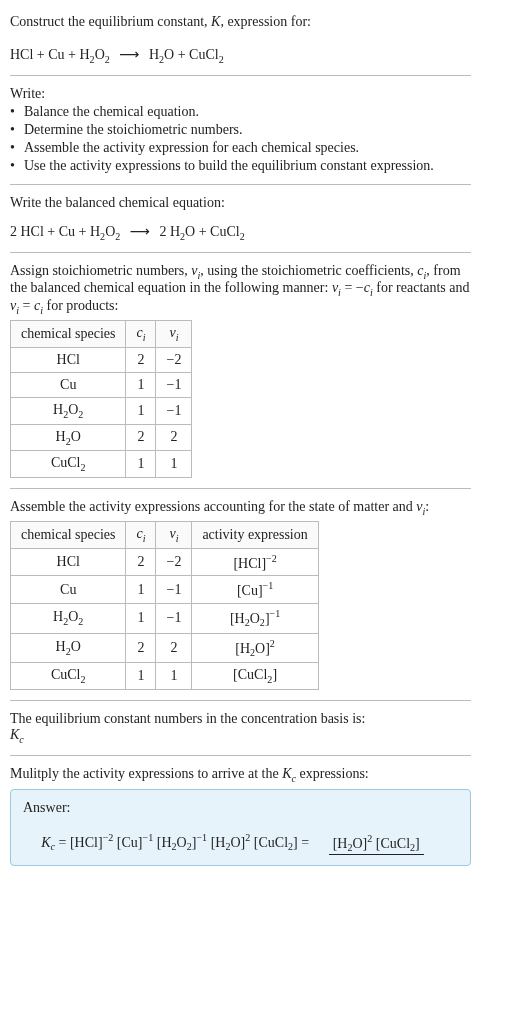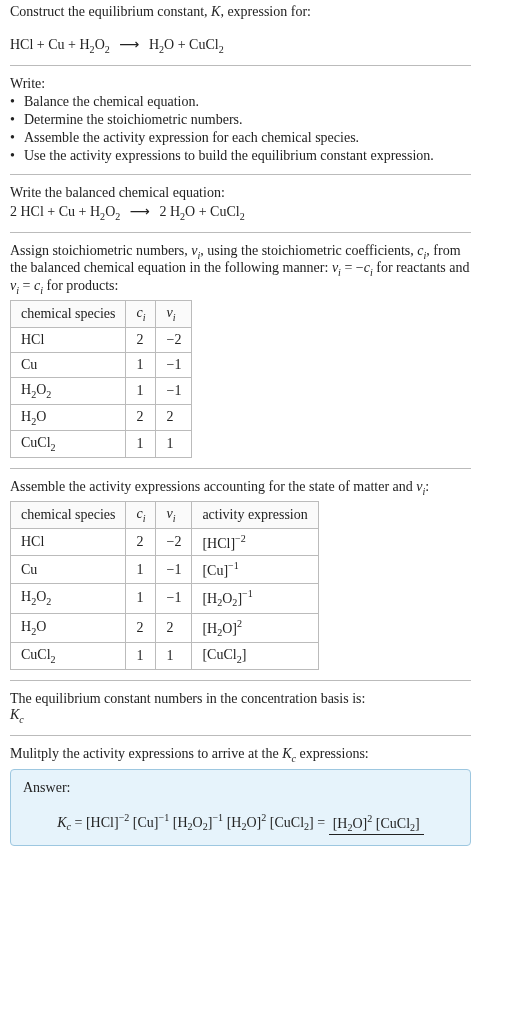--- a/index.html
+++ b/index.html
@@ -1,31 +1,31 @@
 <!DOCTYPE html>
 <html><head>
 <meta charset="utf-8">
 <style>
 html,body{margin:0;padding:0;font-family:Georgia,"Times New Roman",serif;font-size:14px;color:#222;background:#fff}
-.page{width:481px;padding:4px 10px;box-sizing:border-box}
+.page{width:481px;padding:14px 10px;box-sizing:border-box}
 .hr{border:0;border-top:1px solid #bbb;margin:10px 0}
 .sub{vertical-align:sub;font-size:72%}
 .sup{vertical-align:super;font-size:72%}
 .ital{font-style:italic}
 .arrow{padding:0 6px}
 .eq{display:inline-block;vertical-align:middle}
 .bullets{margin:2px 0}
 .bullet-row{display:flex;align-items:flex-start;margin:2px 0}
 .bullet-dot{width:14px}
 table.tbl{border-collapse:collapse;margin-top:4px}
-table.tbl th,table.tbl td{border:1px solid #bbb;padding:4px 10px;text-align:left;font-weight:normal}
+table.tbl th,table.tbl td{border:1px solid #bbb;padding:4px 10px;text-align:center;font-weight:normal}
 table.tbl th{background:#fafafa}
 .answer-box{background:#e6f3fb;border:1px solid #9dc7e0;border-radius:4px;padding:10px 12px;margin-top:6px}
 .answer-title{margin-bottom:16px}
-.frac{display:inline-block;vertical-align:middle;text-align:center;margin:0 0}
+.frac{display:inline-block;vertical-align:middle;text-align:center;margin:0 16px}
 .frac .num{display:block;border-bottom:1px solid #222;padding:0 4px}
 .frac .den{display:block;padding:0 4px}
 .kc-line{text-align:center;margin-top:4px}
 </style>
 </head>
 <body>
 
 <div class="page">
 
   <div>
@@ -58,21 +58,21 @@
           <span class="bullet-dot">•</span>
           <span>Use the activity expressions to build the equilibrium constant expression.</span>
         </div>
     </div>
   </div>
 
   <hr class="hr">
 
   <div>
     <div>Write the balanced chemical equation:</div>
-    <div class="eq" style="display:block;margin-top:2px">
+    <div class="eq" style="display:block;margin-top:12px">
       <span>2 HCl + Cu + H</span><span class="sub">2</span><span>O</span><span class="sub">2</span>
       <span class="arrow">⟶</span>
       <span>2 H</span><span class="sub">2</span><span>O + CuCl</span><span class="sub">2</span>
     </div>
   </div>
 
   <hr class="hr">
 
   <div>
     <span>Assign stoichiometric numbers, </span><span class="ital">ν</span><span class="sub ital">i</span><span>, using the stoichiometric coefficients, </span><span class="ital">c</span><span class="sub ital">i</span><span>, from the balanced chemical equation in the following manner: </span><span class="ital">ν</span><span class="sub ital">i</span><span> = −</span><span class="ital">c</span><span class="sub ital">i</span><span> for reactants and </span><span class="ital">ν</span><span class="sub ital">i</span><span> = </span><span class="ital">c</span><span class="sub ital">i</span><span> for products:</span>

